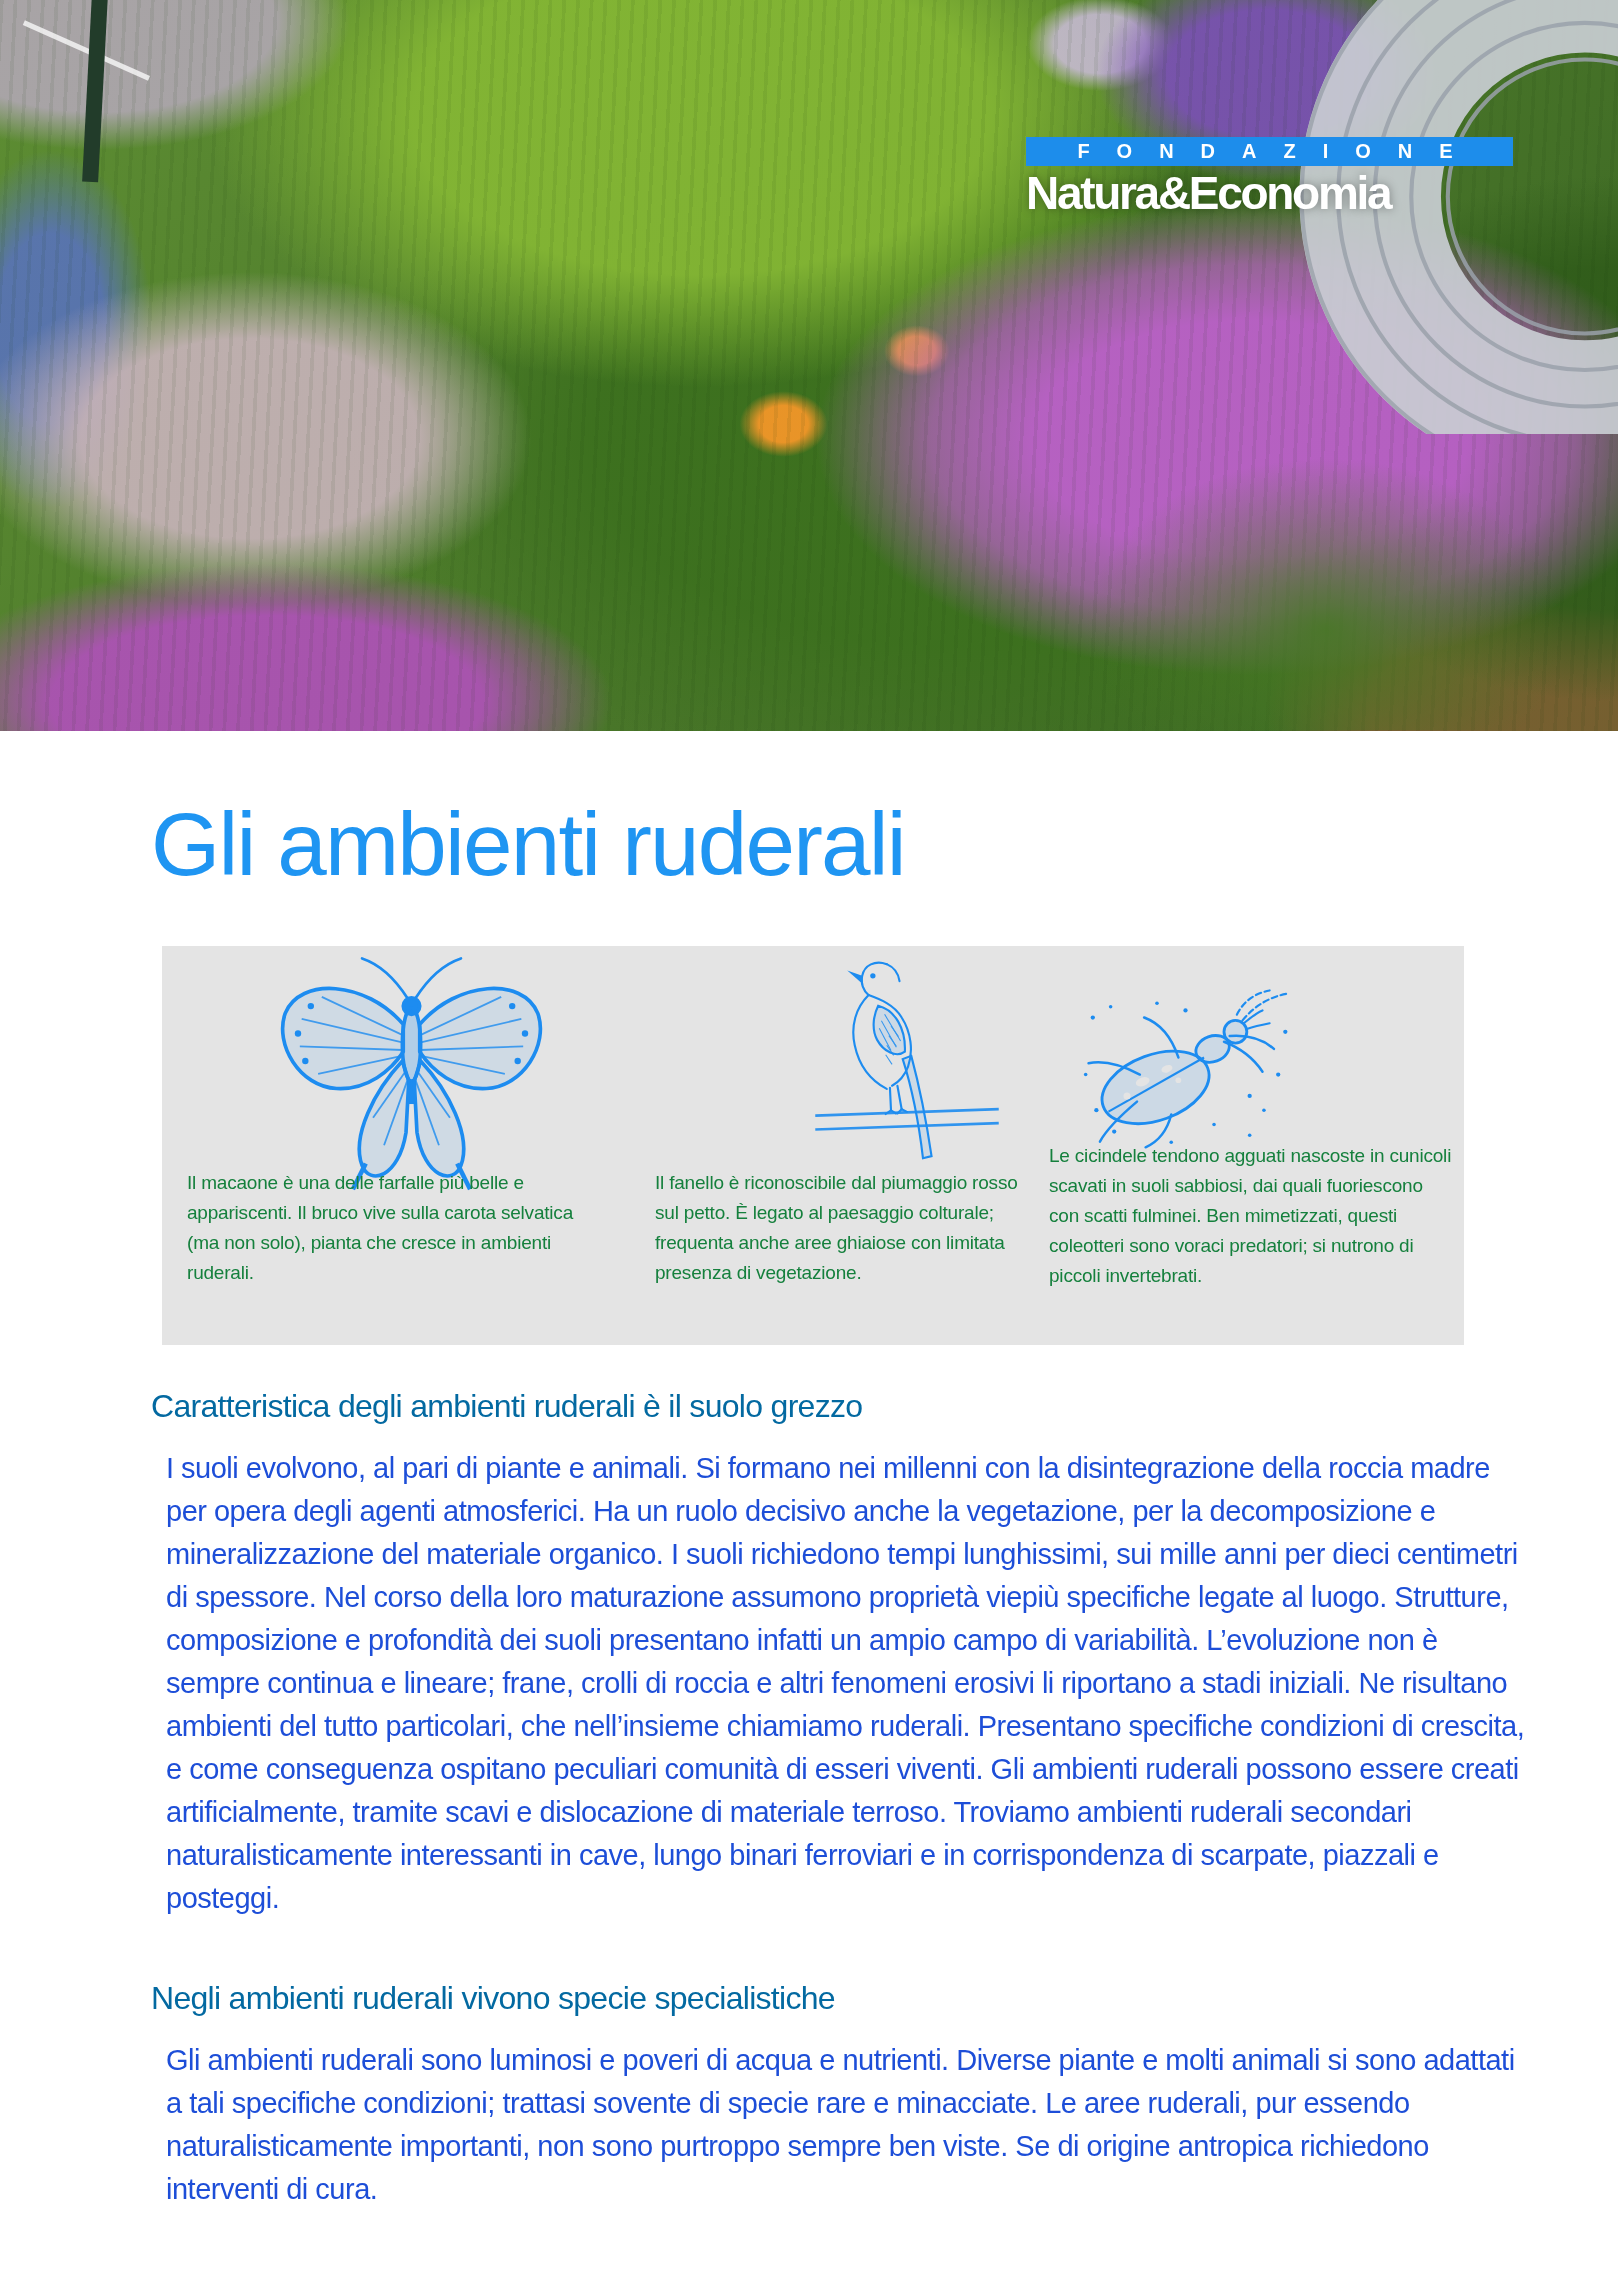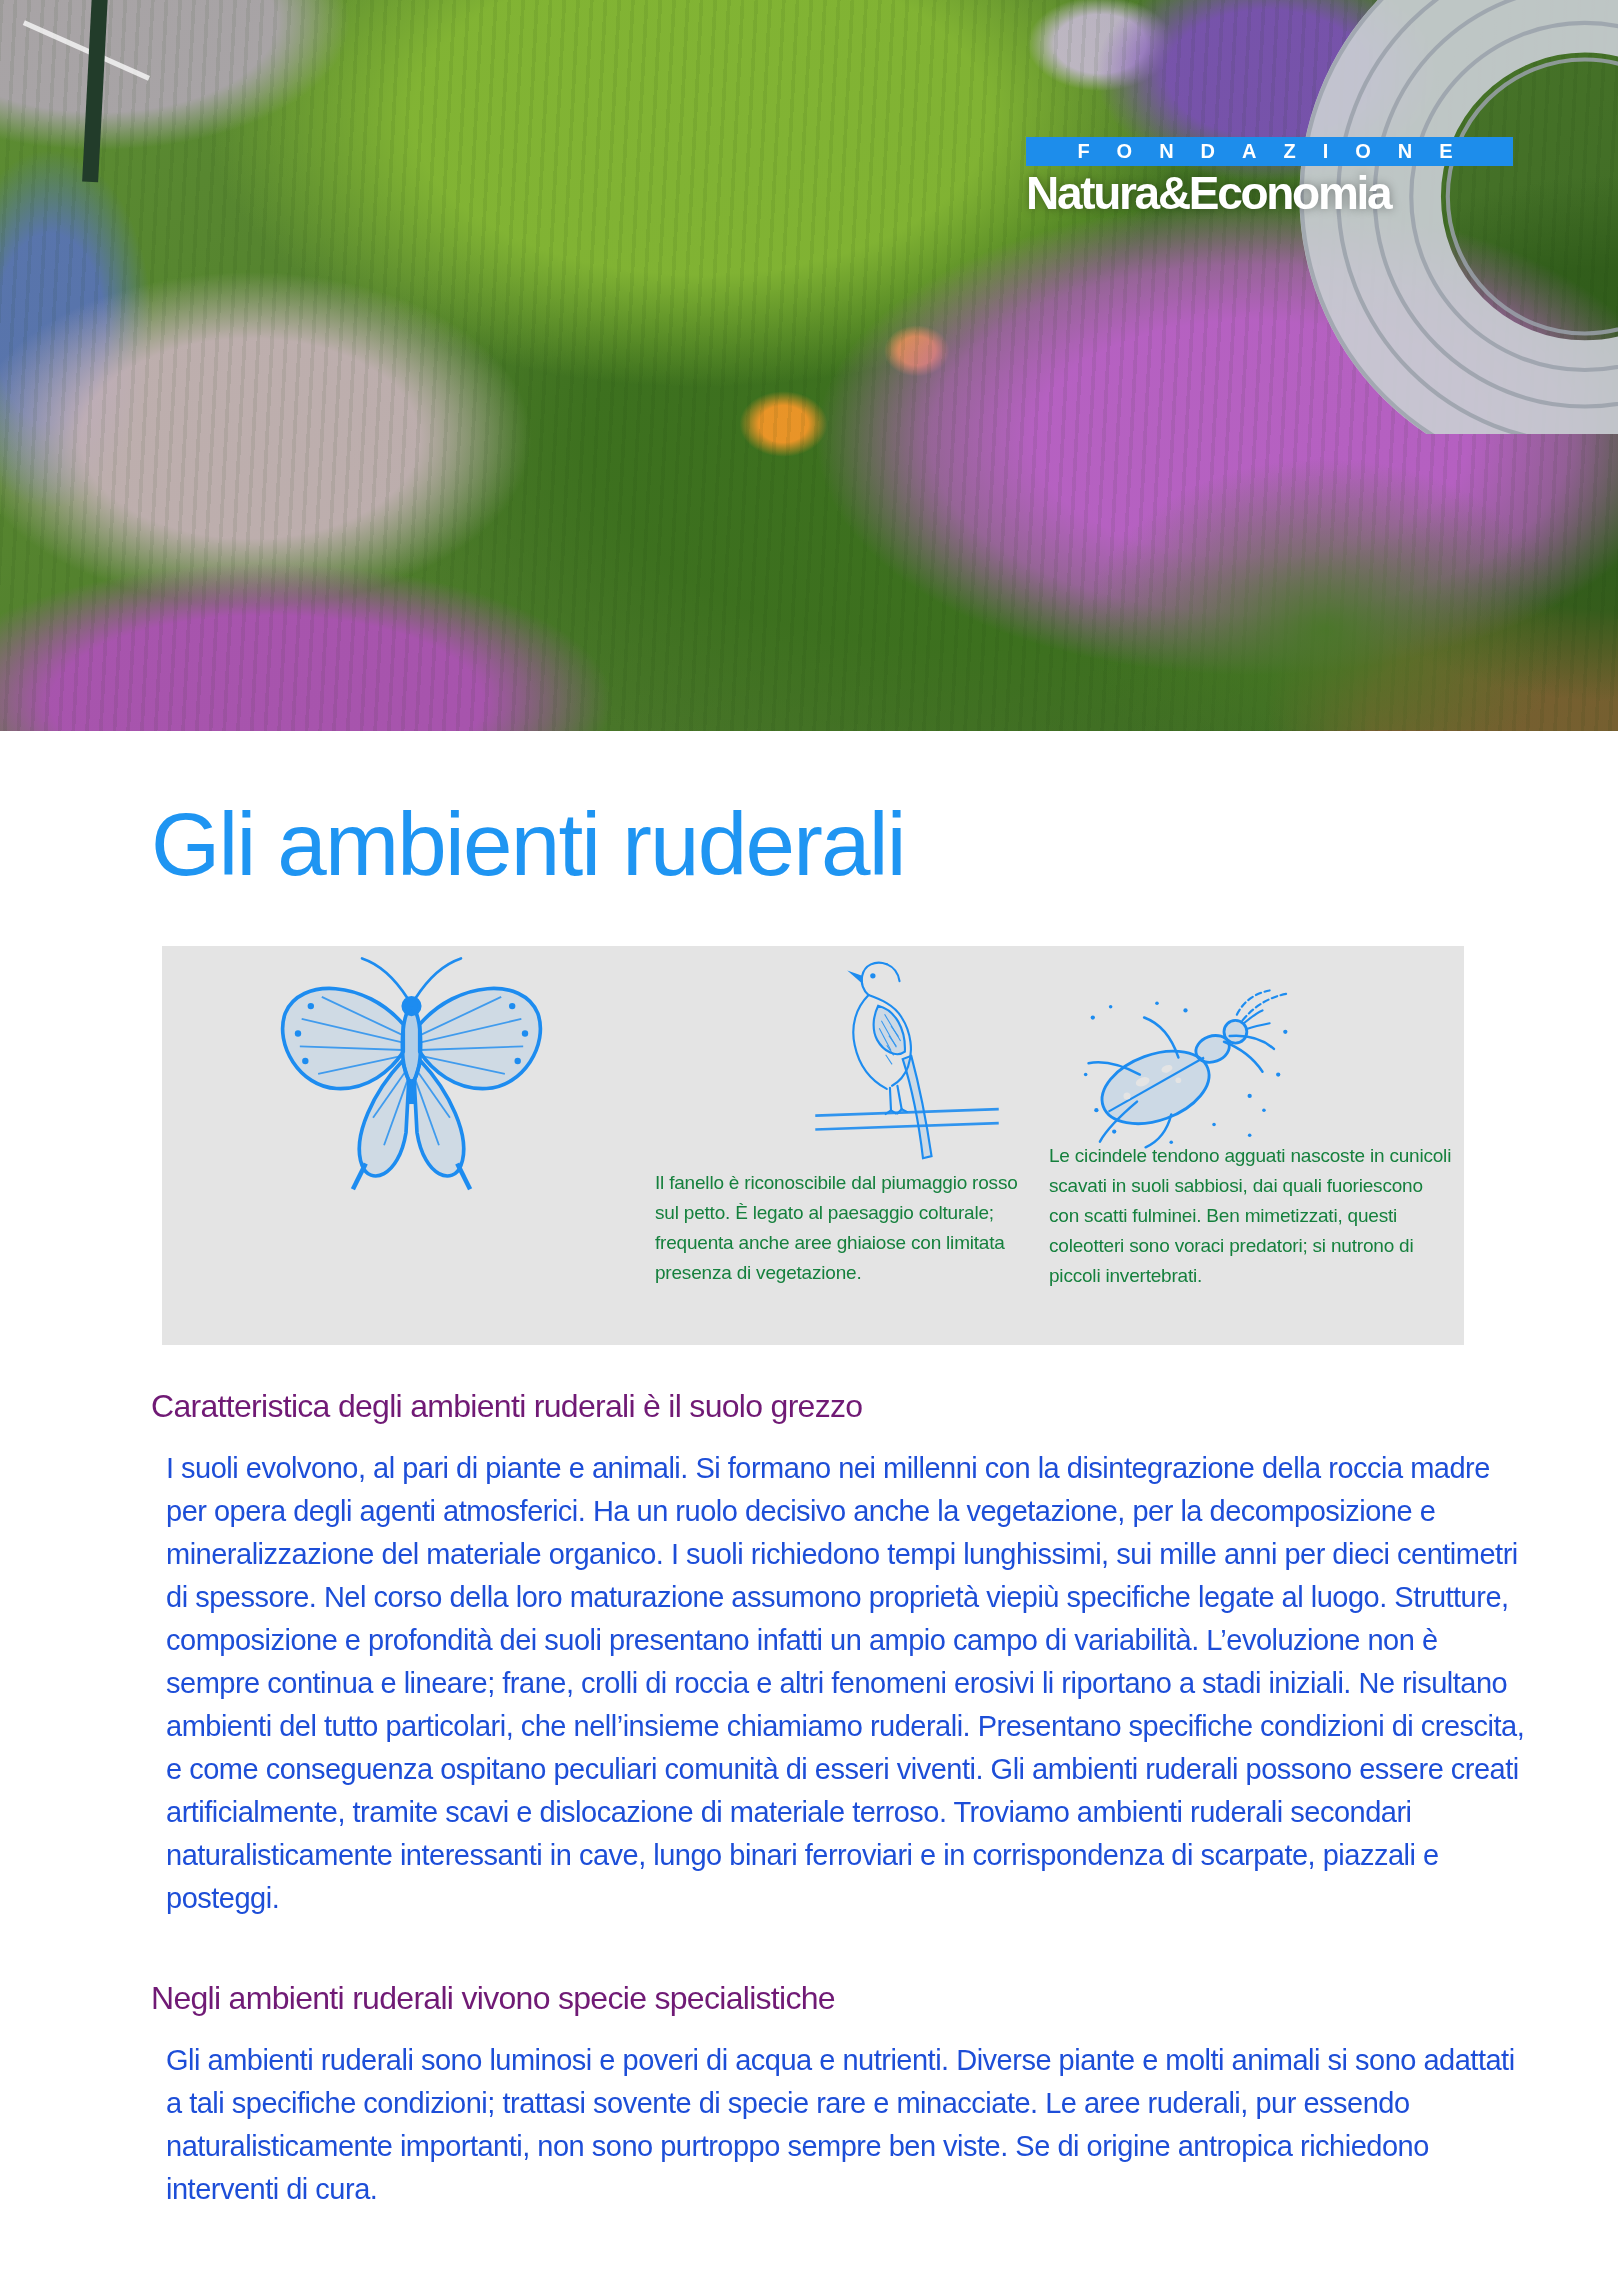--- a/index.html
+++ b/index.html
@@ -45,21 +45,21 @@
   
   .infobox{position:absolute;left:162px;top:946px;width:1302px;height:399px;background:#e4e4e4;}
   .infobox svg{position:absolute;}
   .ibx-cap{position:absolute;margin:0;font-size:19px;line-height:30px;letter-spacing:-0.2px;color:#15803d;}
   .cap1{left:25px;top:222px;width:402px;}
   .cap2{left:461px;top:222px;width:365px;margin-left:32px;}
   .cap3{left:887px;top:195px;width:407px;}
 
   
   .sec-h{position:absolute;left:151px;margin:0;font-size:32px;line-height:1.25;font-weight:400;
-    letter-spacing:-0.7px;color:#701a75;}
+    letter-spacing:-0.7px;color:#0369a1;}
   .sec-p{position:absolute;left:151px;width:1361px;margin:15px;font-size:29px;line-height:43px;
     letter-spacing:-0.5px;color:#1d4ed8;}
   #h1{top:1386px;} #p1{top:1432px;}
   #h2{top:1978px;} #p2{top:2024px;}
   #h3{top:2229px;} #p3{top:2275px;}
 </style>
 </head>
 <body>
 
 <div class="page">
@@ -196,20 +196,21 @@
           <circle cx="20" cy="120" r="2.5"></circle>
           <circle cx="160" cy="30" r="3"></circle>
         <circle cx="120" cy="20" r="2.5"></circle>
           <circle cx="300" cy="60" r="3"></circle>
           <circle cx="250" cy="205" r="2.5"></circle>
         <circle cx="35" cy="170" r="3"></circle>
           <circle cx="140" cy="215" r="2.5"></circle>
       </g>
     </svg>
 
+    <p class="ibx-cap cap1">Il macaone è una delle farfalle più belle e appariscenti. Il bruco vive sulla carota selvatica (ma non solo), pianta che cresce in ambienti ruderali.</p>
     <p class="ibx-cap cap2">Il fanello è riconoscibile dal piumaggio rosso sul petto. È legato al paesaggio colturale; frequenta anche aree ghiaiose con limitata presenza di vegetazione.</p>
     <p class="ibx-cap cap3">Le cicindele tendono agguati nascoste in cunicoli scavati in suoli sabbiosi, dai quali fuoriescono con scatti fulminei. Ben mimetizzati, questi coleotteri sono voraci predatori; si nutrono di piccoli invertebrati.</p>
   </div>
 
   <h2 id="h1" class="sec-h">Caratteristica degli ambienti ruderali è il suolo grezzo</h2>
   <p id="p1" class="sec-p">I suoli evolvono, al pari di piante e animali. Si formano nei millenni con la disintegrazione della roccia madre per opera degli agenti atmosferici. Ha un ruolo decisivo anche la vegetazione, per la decomposizione e mineralizzazione del materiale organico. I suoli richiedono tempi lunghissimi, sui mille anni per dieci centimetri di spessore. Nel corso della loro maturazione assumono proprietà viepiù specifiche legate al luogo. Strutture, composizione e profondità dei suoli presentano infatti un ampio campo di variabilità. L’evoluzione non è sempre continua e lineare; frane, crolli di roccia e altri fenomeni erosivi li riportano a stadi iniziali. Ne risultano ambienti del tutto particolari, che nell’insieme chiamiamo ruderali. Presentano specifiche condizioni di crescita, e come conseguenza ospitano peculiari comunità di esseri viventi. Gli ambienti ruderali possono essere creati artificialmente, tramite scavi e dislocazione di materiale terroso. Troviamo ambienti ruderali secondari naturalisticamente interessanti in cave, lungo binari ferroviari e in corrispondenza di scarpate, piazzali e posteggi.</p>
 
   <h2 id="h2" class="sec-h">Negli ambienti ruderali vivono specie specialistiche</h2>
   <p id="p2" class="sec-p">Gli ambienti ruderali sono luminosi e poveri di acqua e nutrienti. Diverse piante e molti animali si sono adattati a tali specifiche condizioni; trattasi sovente di specie rare e minacciate. Le aree ruderali, pur essendo naturalisticamente importanti, non sono purtroppo sempre ben viste. Se di origine antropica richiedono interventi di cura.</p>
 

